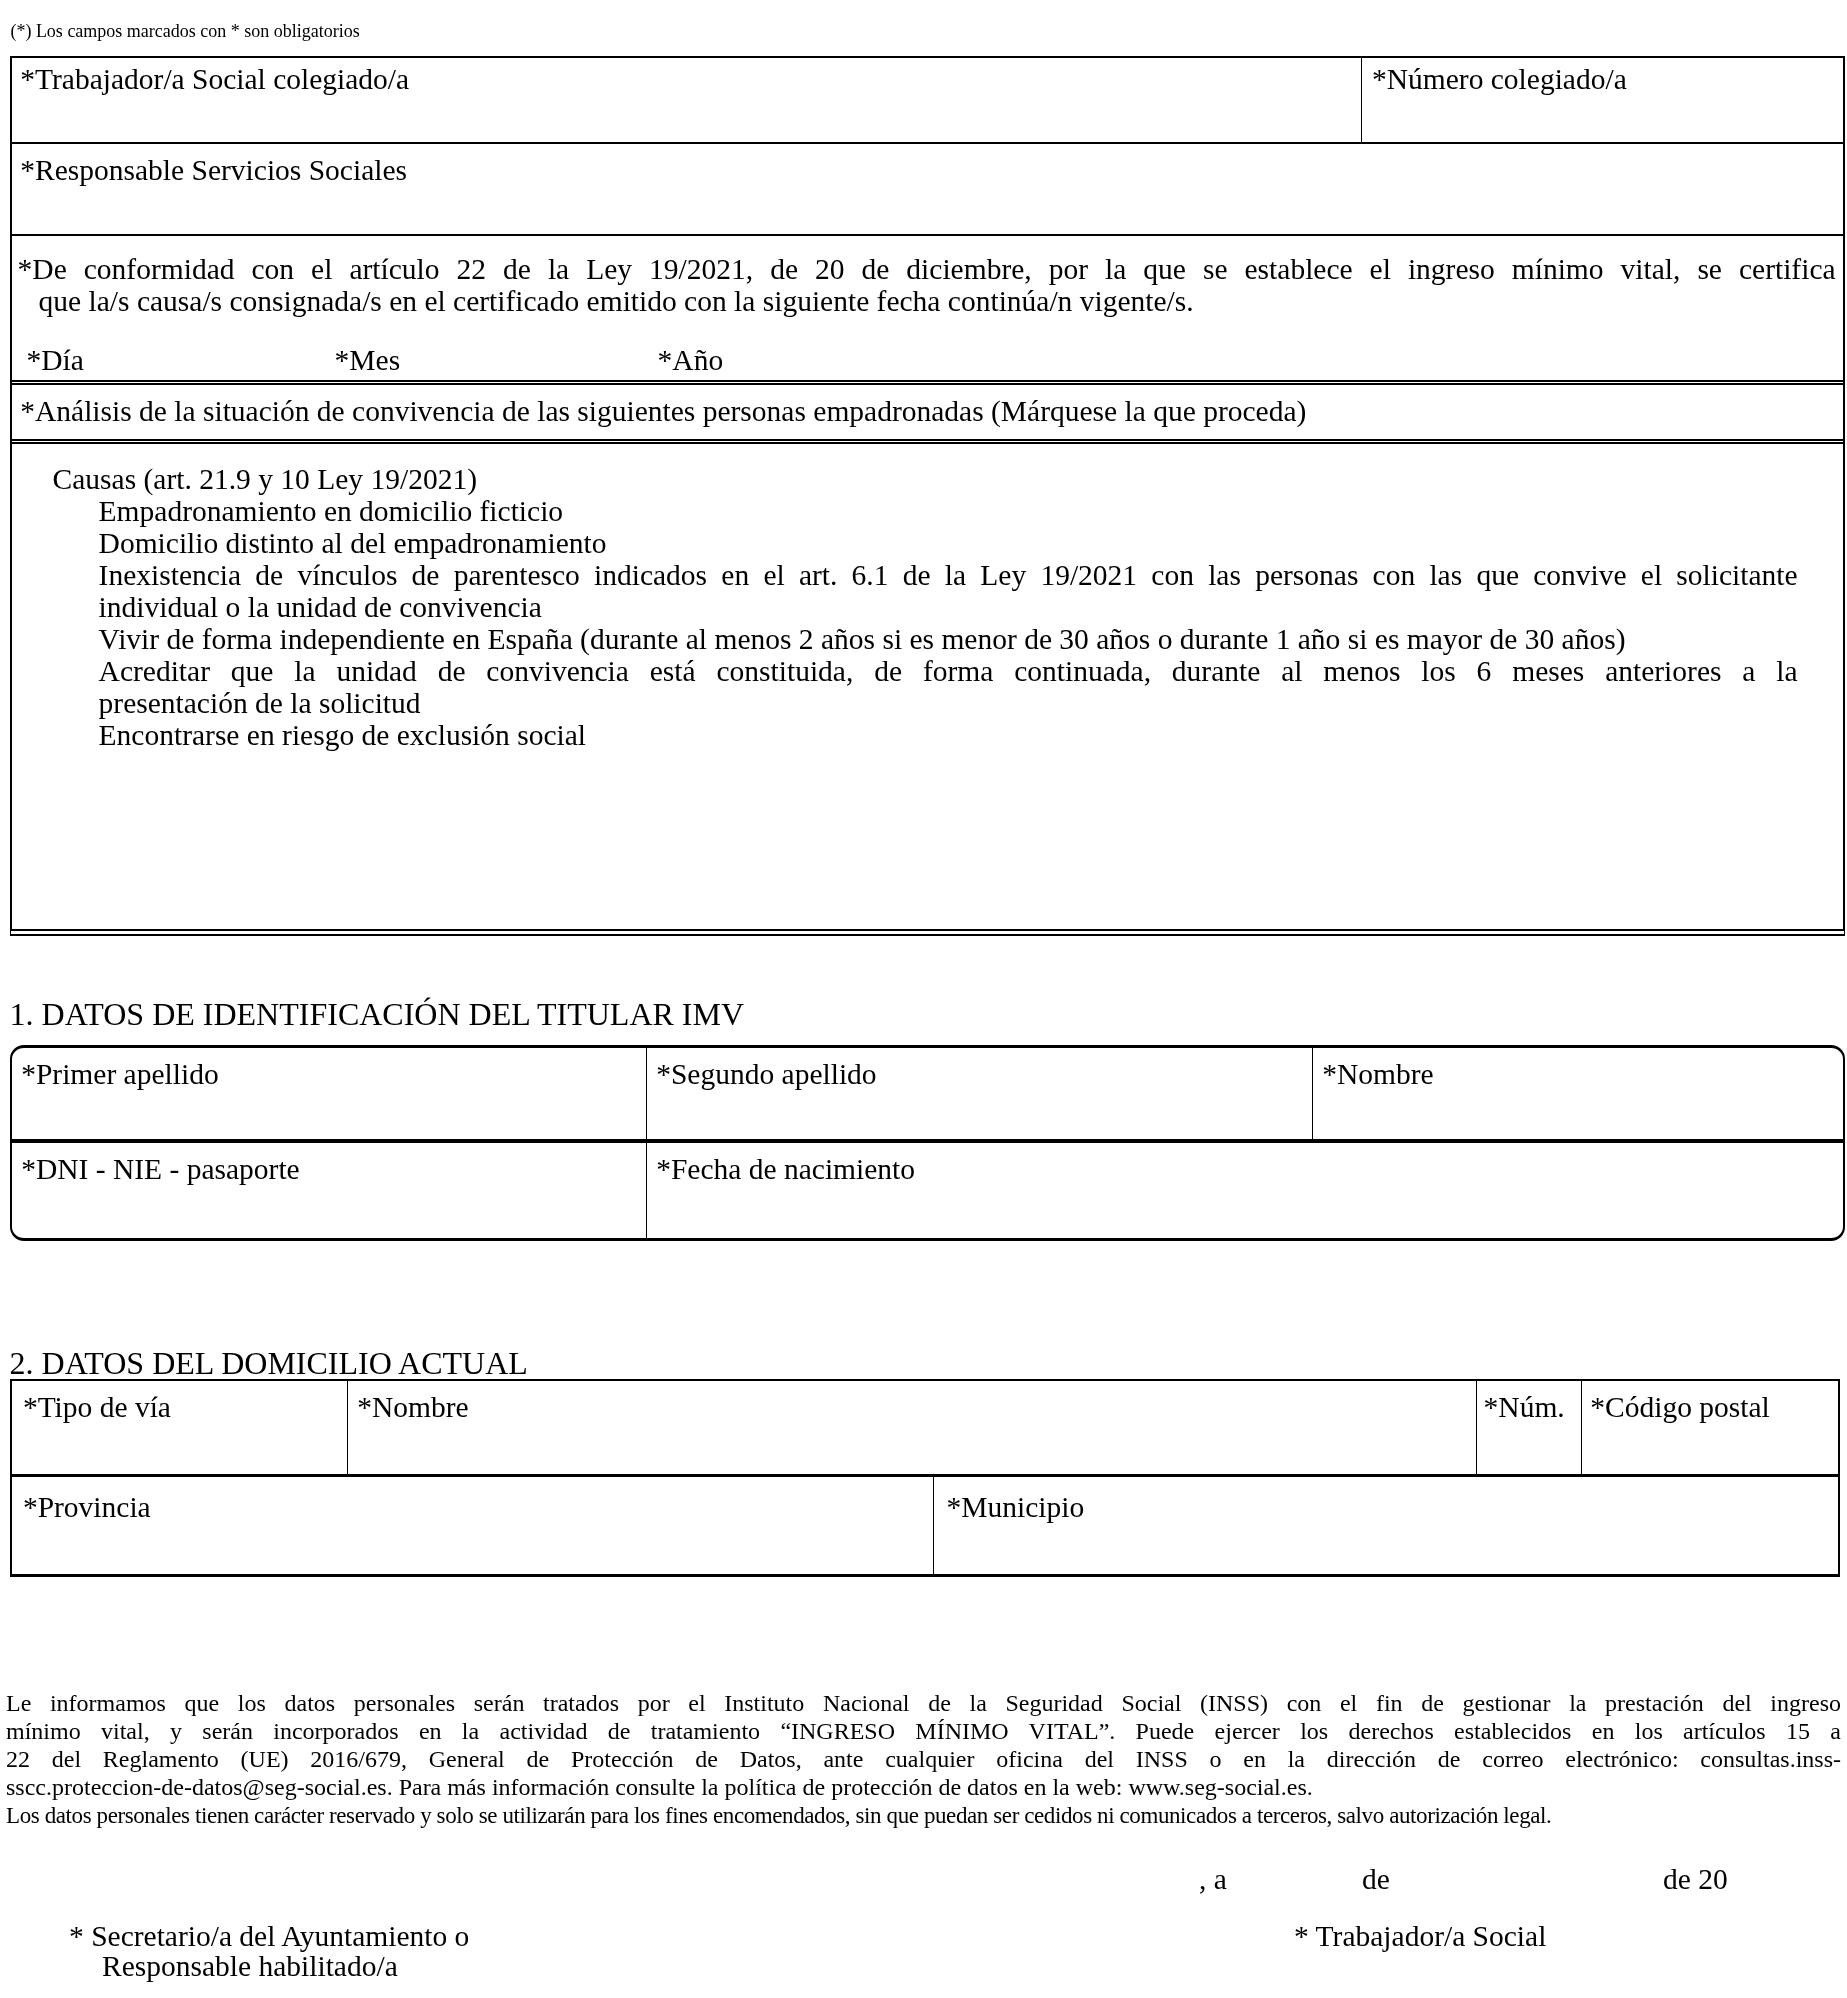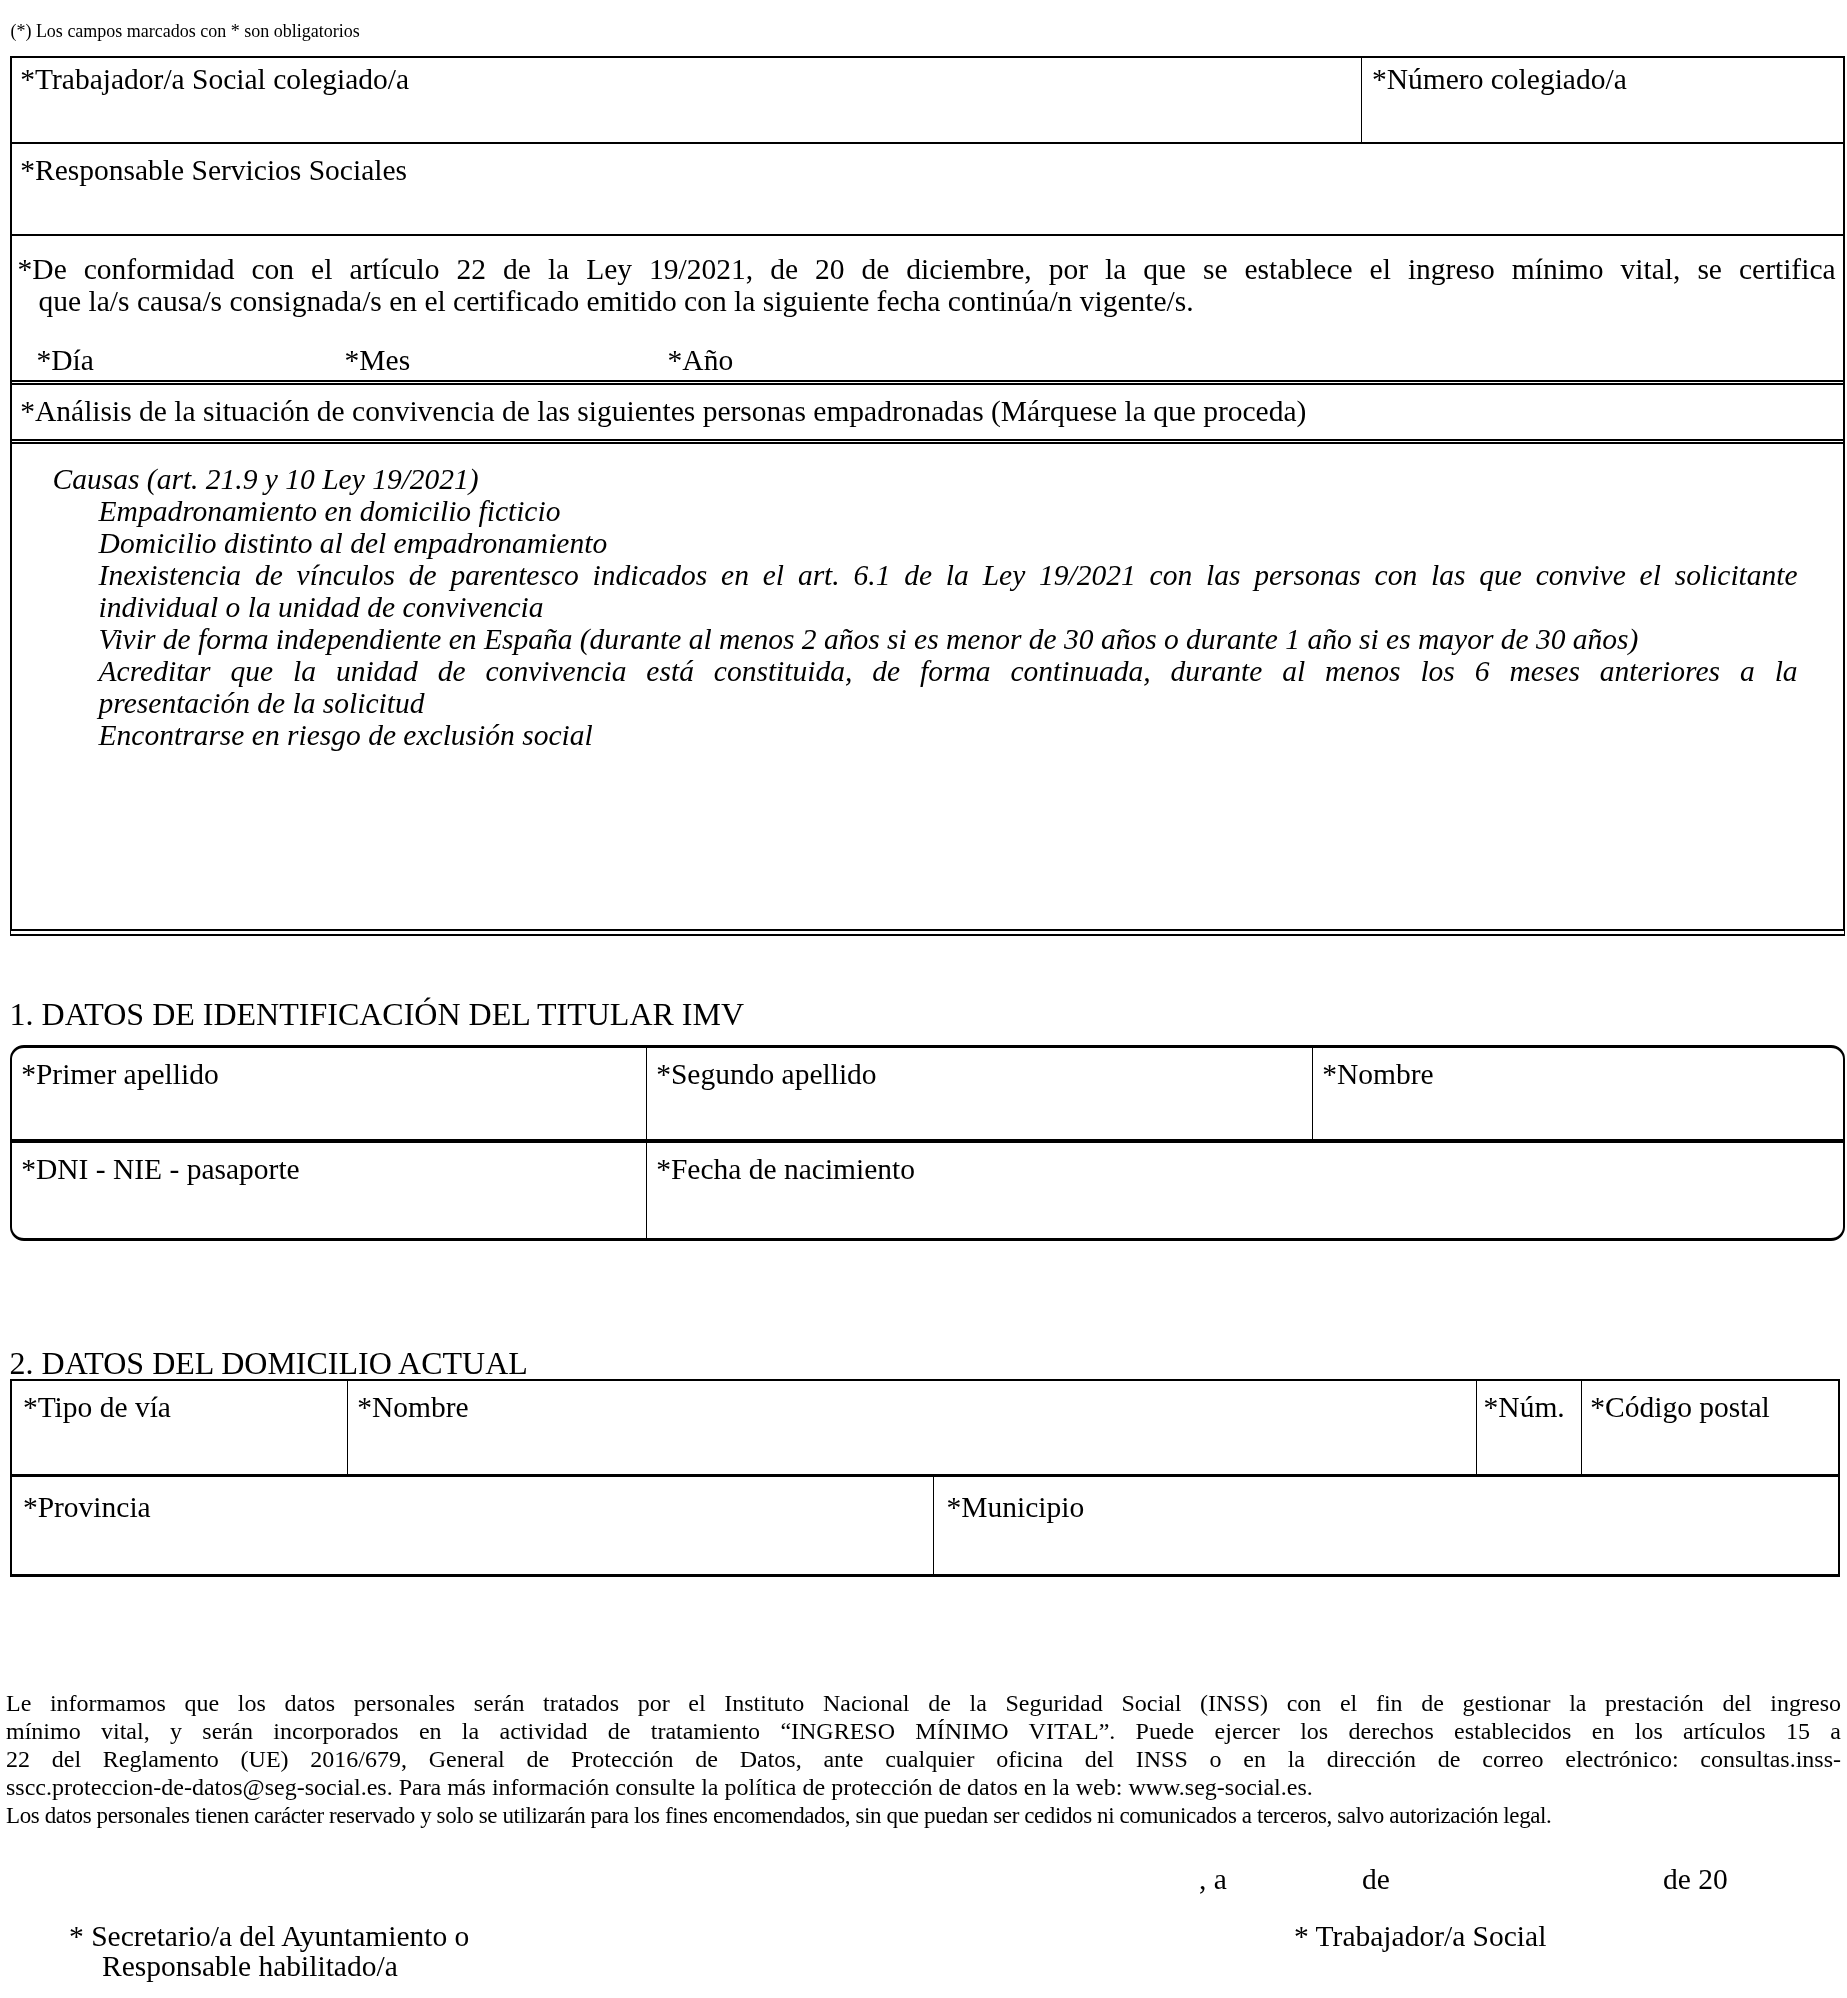--- a/index.html
+++ b/index.html
@@ -12,24 +12,24 @@
   #t1{left:9.6px;top:56px;width:1835px;height:880px;box-sizing:border-box;
       border:2.6px solid #000;border-bottom:7px double #000;display:flex;flex-direction:column;}
   .t1row{box-sizing:border-box;width:100%;position:relative;font-size:29.5px;line-height:32px;}
   #t1r1{height:86px;border-bottom:2.6px solid #000;display:flex;}
   #t1r1c1{box-sizing:border-box;width:1349px;padding:5.2px 8.7px 0 8.7px;}
   #t1r1c2{box-sizing:border-box;flex:1;border-left:1.7px solid #000;padding:5.2px 8.7px 0 10.4px;}
   #t1r2{height:92px;border-bottom:2.6px solid #000;padding:10.4px 8.7px 0 8.7px;box-sizing:border-box;}
   #t1r3{height:149px;border-bottom:5.2px double #000;}
   .certline1{padding:17.4px 7px 0 6px;text-align:justify;text-align-last:justify;}
   .certline2{padding:0 7px 0 27px;}
-  .diarow{position:absolute;left:10px;right:0;bottom:3.5px;height:33px;}
+  .diarow{position:absolute;left:0;right:0;bottom:3.5px;height:33px;}
   .diarow span{position:absolute;top:0;}
   #t1r4{height:59px;border-bottom:5.2px double #000;padding:10.4px 8.7px 0 8.7px;box-sizing:border-box;}
-  #t1r5{flex:1;padding:19px 0 0 0;box-sizing:border-box;font-style:italic;}
+  #t1r5{flex:1;padding:19px 0 0 0;box-sizing:border-box;}
   .causes-title{padding-left:41px;}
   .causes-list{padding-left:87px;padding-right:45px;}
   .cause{}
   .jall{text-align:justify;text-align-last:justify;}
   
   .sechead{font-size:32px;line-height:35px;left:9.6px;}
   
   .stable{box-sizing:border-box;border:2.6px solid #000;border-top-width:3.5px;border-bottom-width:3.5px;
           display:flex;flex-direction:column;font-size:29.5px;line-height:32px;}
   #ts1{left:9.6px;top:1045px;width:1835px;height:196px;border-radius:14px;}

